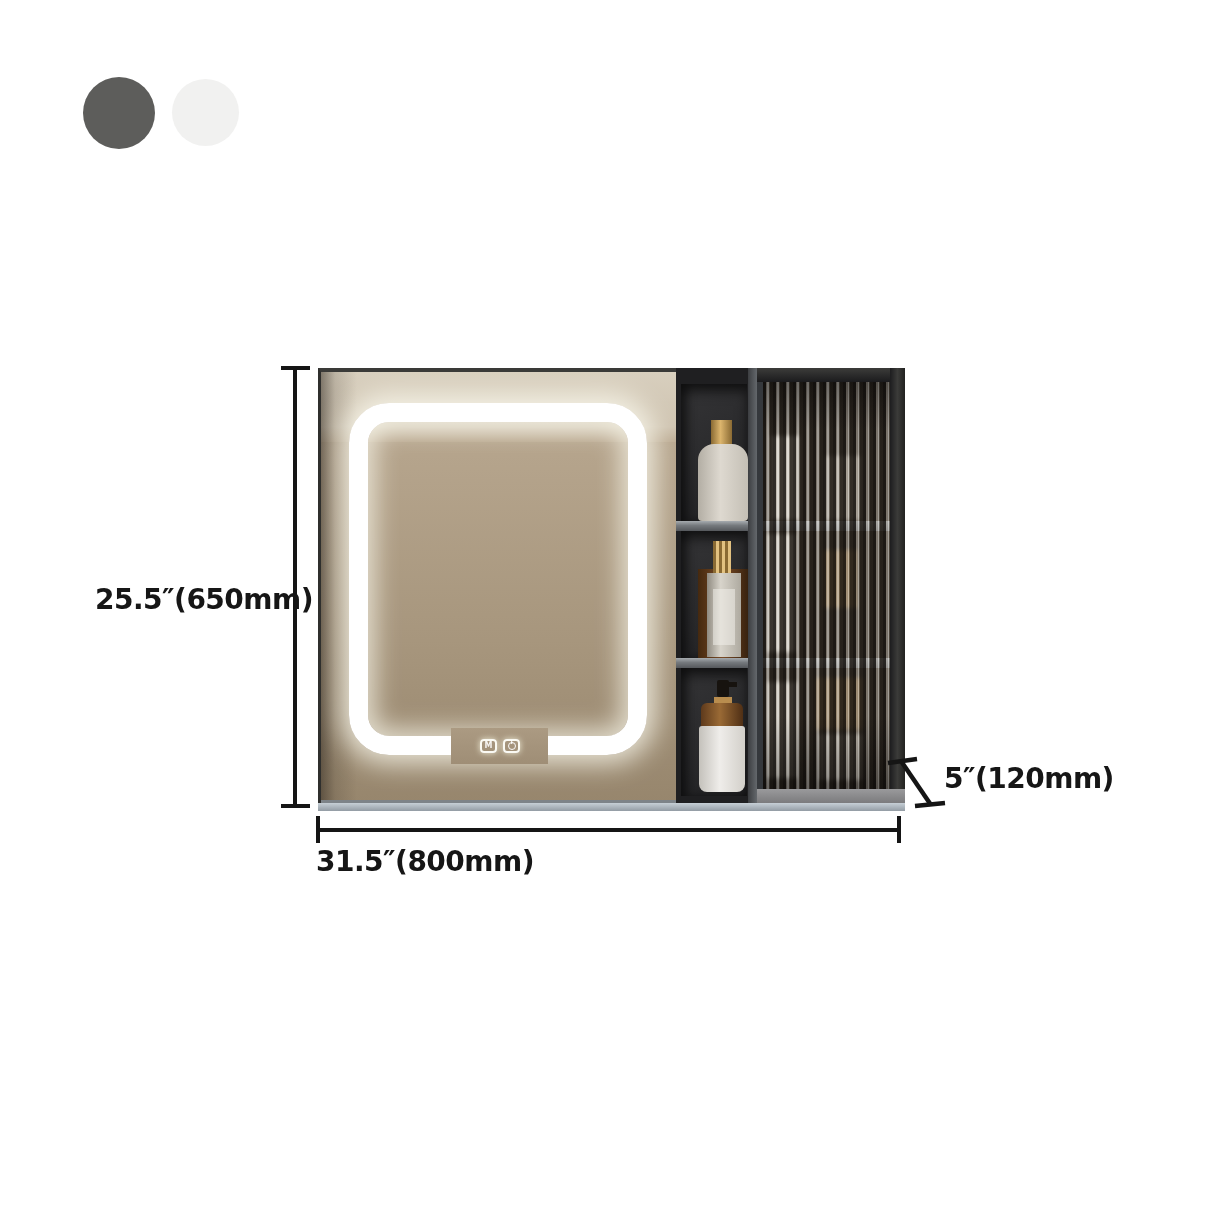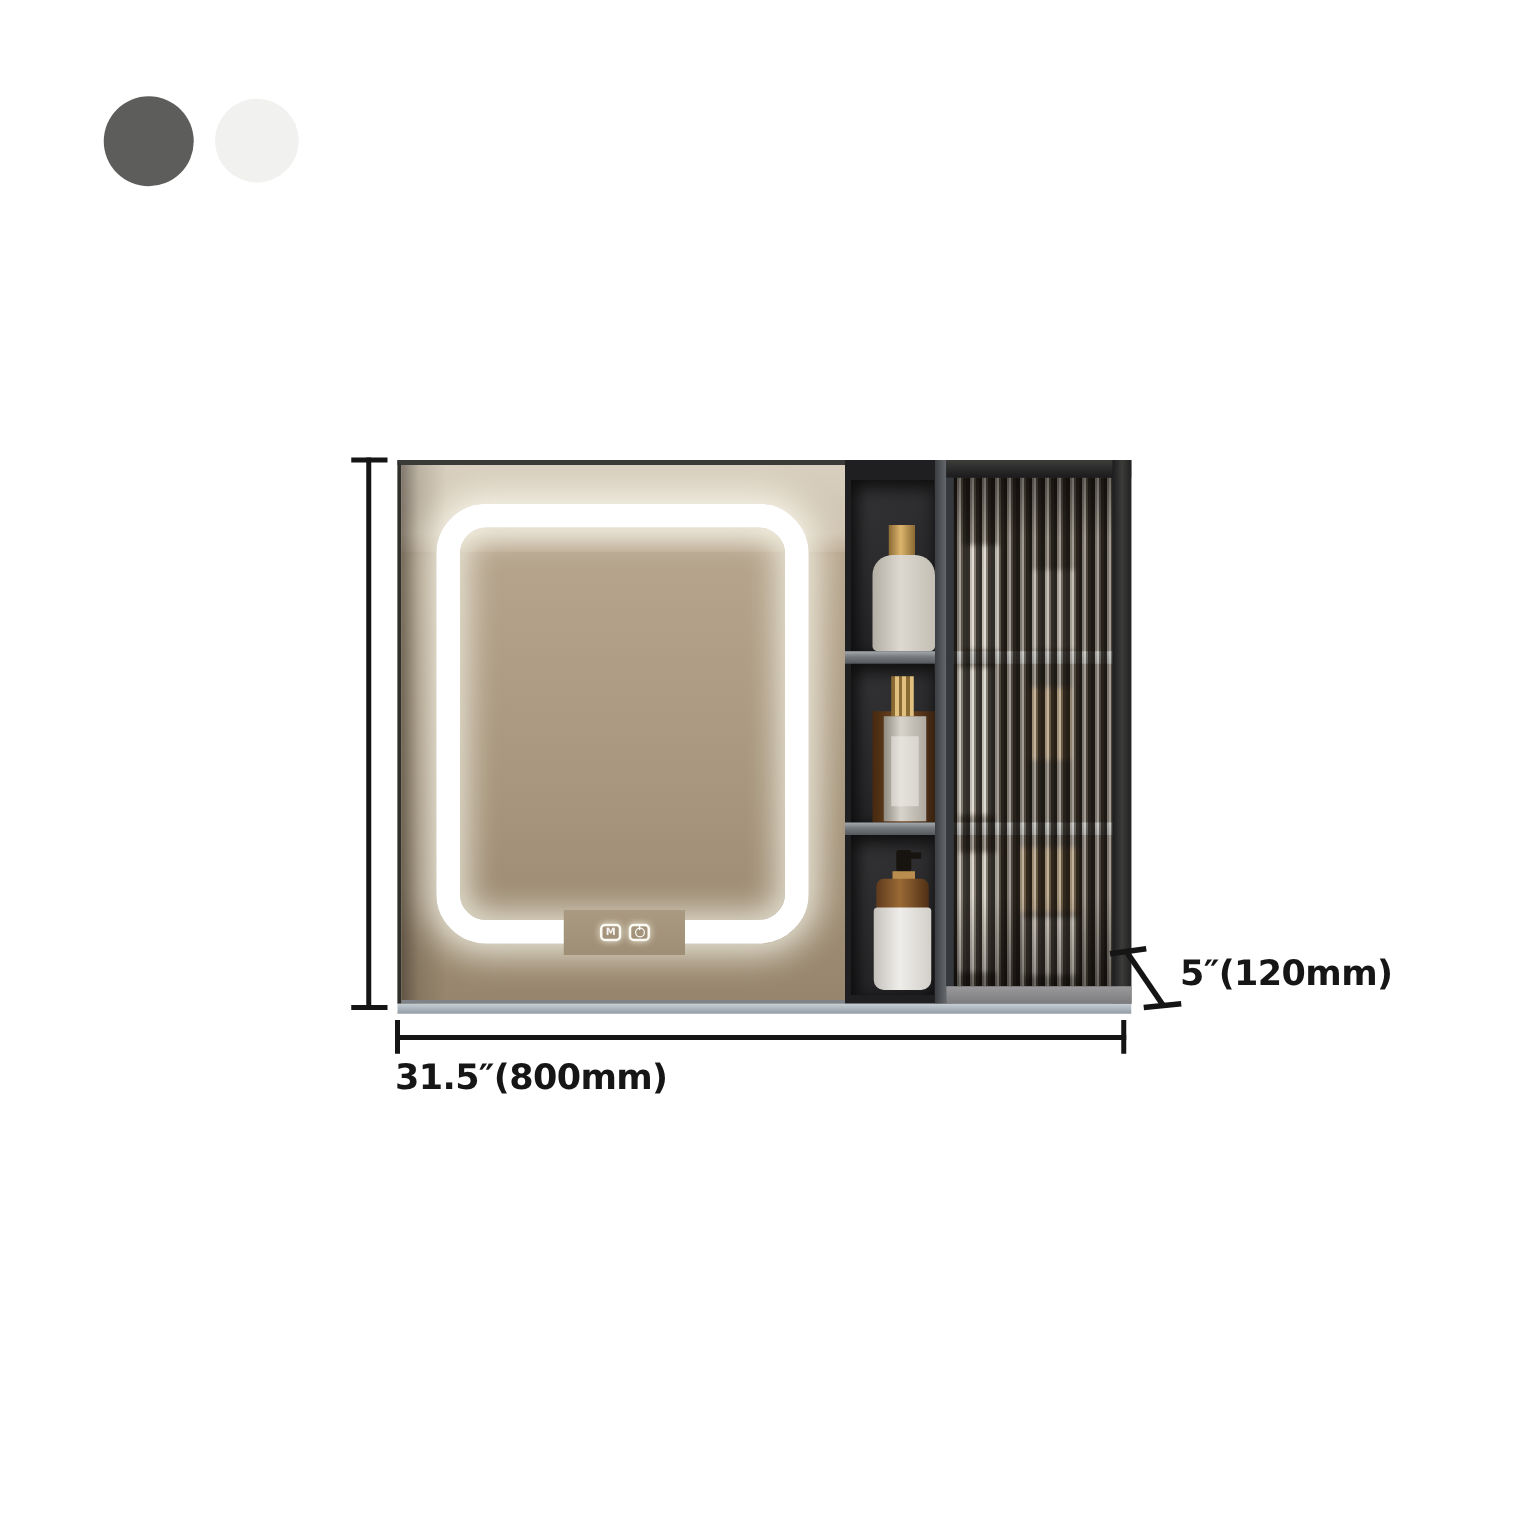--- a/index.html
+++ b/index.html
@@ -168,20 +168,21 @@
       <div class="gd-right"></div>
       <div class="gd-bottom"></div>
     </div>
 
     <div class="cab-rim"></div>
   </div>
 
   <div class="dim" style="left:293px;top:366px;width:4px;height:442px;"></div>
   <div class="dim" style="left:281px;top:366px;width:29px;height:4px;"></div>
   <div class="dim" style="left:281px;top:804px;width:29px;height:4px;"></div>
+  <div class="dim-label" style="left:95px;top:583px;width:188px;text-align:right;">25.5″(650mm)</div>
 
   <div class="dim" style="left:316px;top:828px;width:585px;height:4px;"></div>
   <div class="dim" style="left:316px;top:816px;width:4px;height:27px;"></div>
   <div class="dim" style="left:897px;top:816px;width:4px;height:27px;"></div>
   <div class="dim-label" style="left:316px;top:845px;width:585px;text-align:left;">31.5″(800mm)</div>
 
   <svg class="abs" style="left:884px;top:748px;" width="72" height="68">
     <line x1="4" y1="15" x2="33" y2="11" stroke="#151515" stroke-width="4.5"></line>
     <line x1="17" y1="13" x2="47" y2="57" stroke="#151515" stroke-width="4.5"></line>
     <line x1="31" y1="58" x2="61" y2="55" stroke="#151515" stroke-width="4.5"></line>

